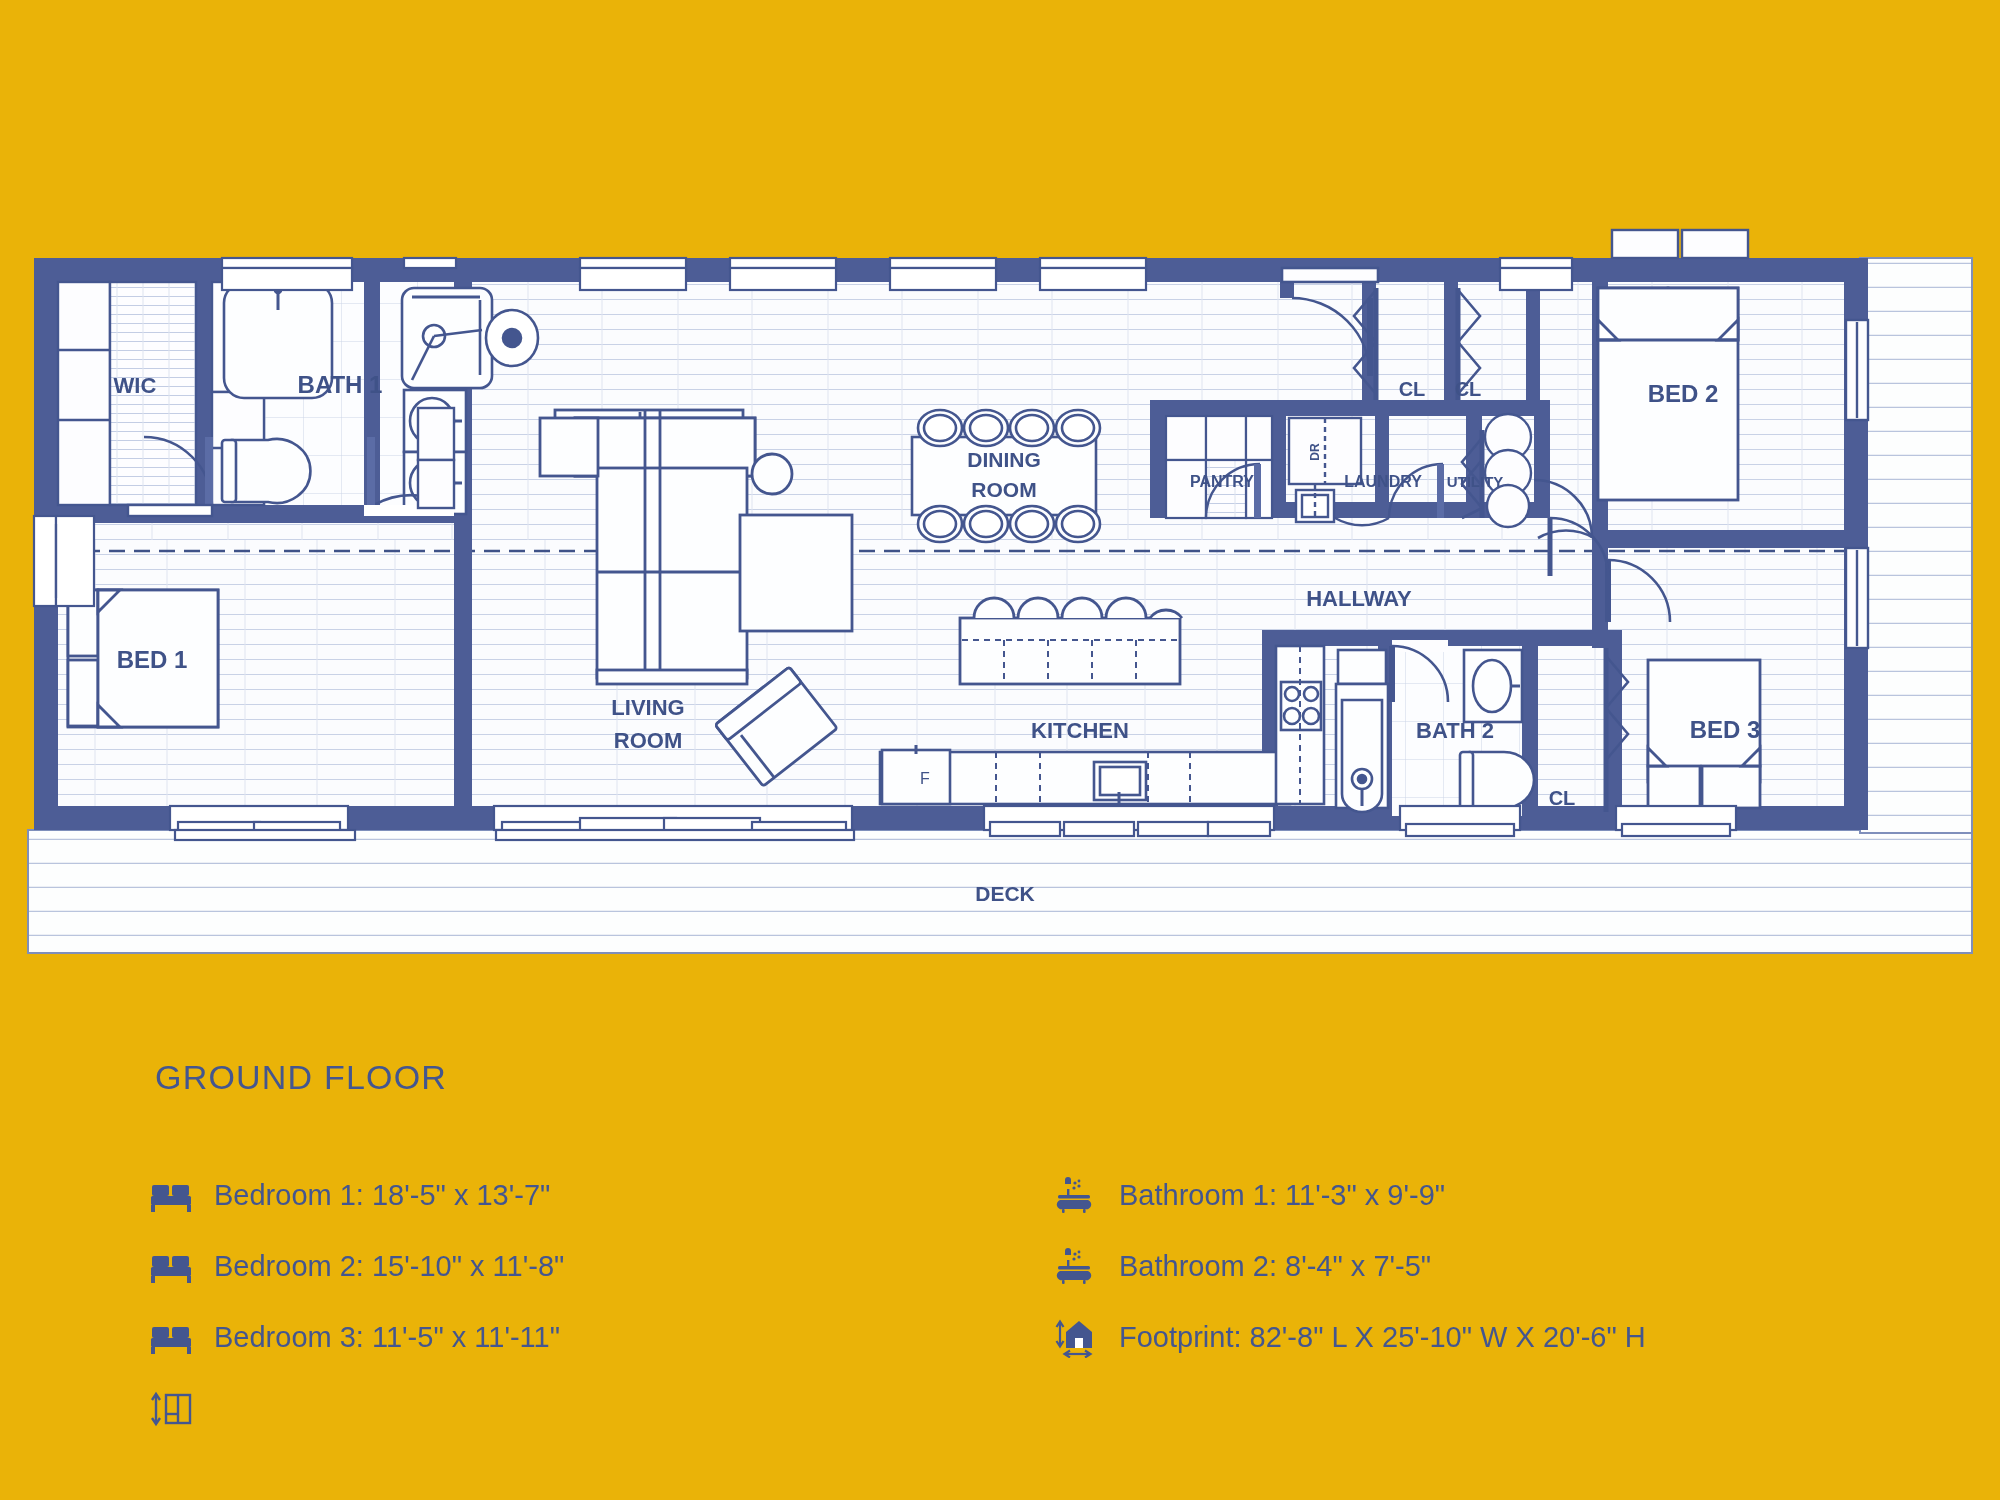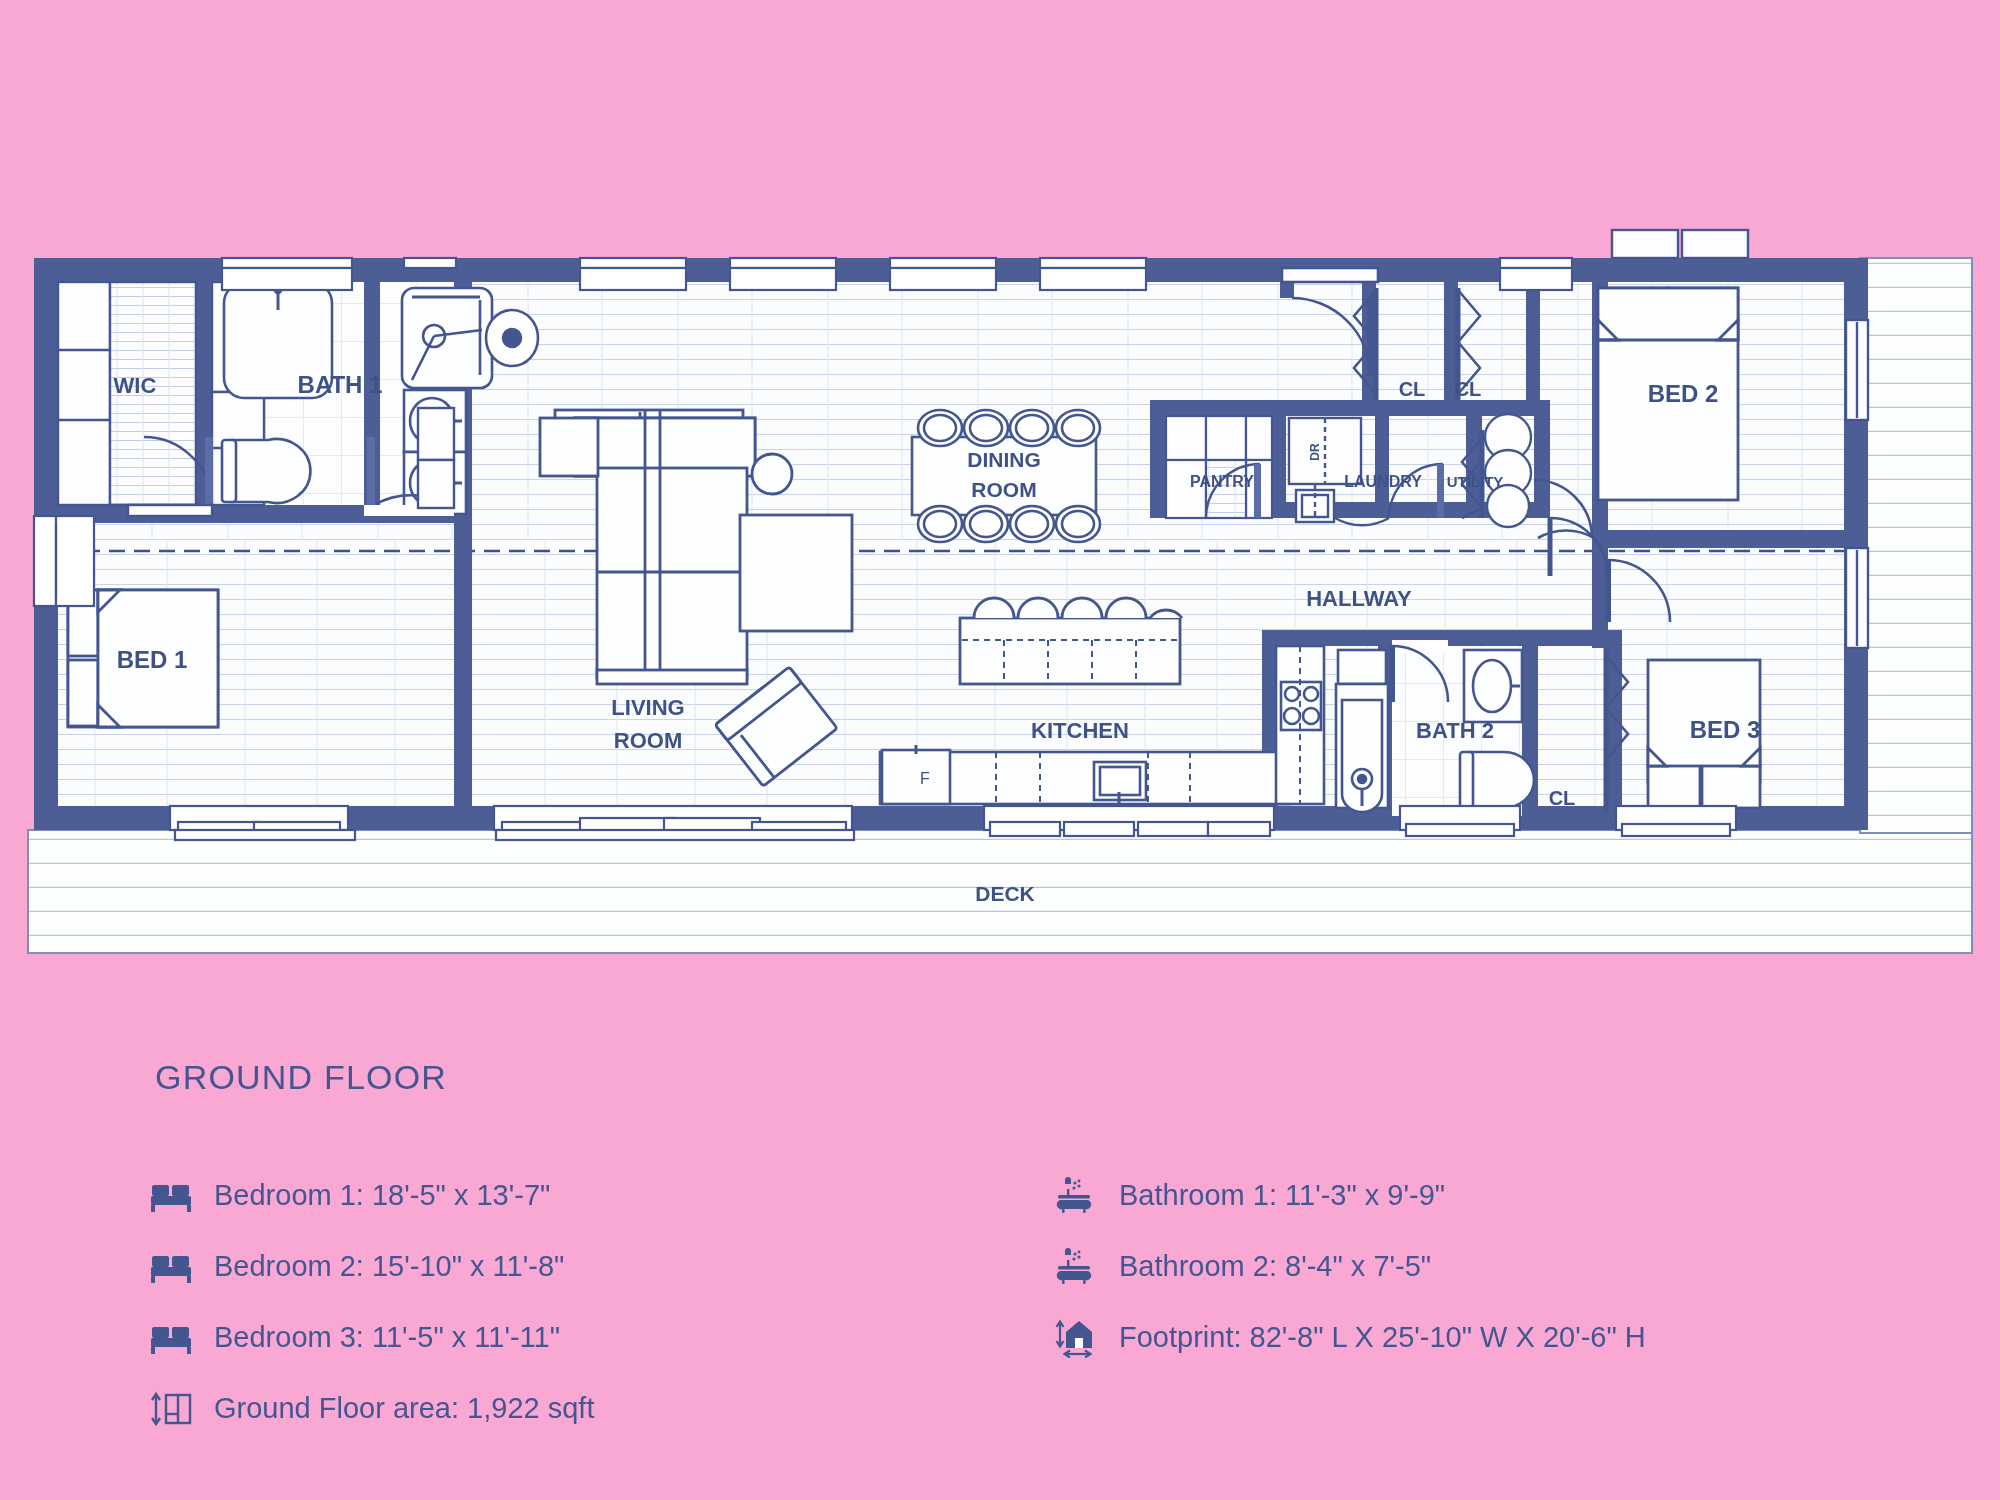--- a/index.html
+++ b/index.html
@@ -1,21 +1,21 @@
 <!DOCTYPE html>
 <html><head>
 <meta charset="utf-8">
 <style>
   html,body{margin:0;padding:0;background:#ffffff;}
   body{
     width:2000px;height:1500px;overflow:hidden;
     font-family:"Liberation Sans","DejaVu Sans",sans-serif;
     color:#3f5288;
   }
-  #page{position:relative;width:2000px;height:1500px;background:#f9a8d4;}
+  #page{position:relative;width:2000px;height:1500px;background:#eab308;}
   #planwrap{position:absolute;left:0;top:0;width:2000px;height:1000px;}
   svg.plan{display:block;}
 
   
   #legend{position:absolute;left:0;top:1030px;width:2000px;height:450px;}
   #legend-title{
     position:absolute;left:155px;top:28px;
     font-size:34px;font-weight:normal;letter-spacing:1.2px;
     color:#44568f;font-stretch:condensed;
     font-family:"Liberation Sans","DejaVu Sans",sans-serif;
@@ -540,21 +540,20 @@
             <g stroke="#44568f" stroke-width="2.4" fill="none">
               <line x1="6" y1="6" x2="6" y2="32"></line>
               <path d="M2 10 L6 4 L10 10"></path>
               <path d="M2 28 L6 34 L10 28"></path>
               <rect x="16" y="5" width="24" height="28"></rect>
               <line x1="28" y1="5" x2="28" y2="33"></line>
               <line x1="16" y1="24" x2="28" y2="24"></line>
             </g>
           </svg>
         </span>
-        <span class="legend-txt">Ground Floor area: 1,922 sqft</span>
       </div>
 
     </div>
 
     <div class="legend-col right">
 
       <div class="legend-row">
         <span class="legend-ico">
           <svg width="44" height="38" viewBox="0 0 44 38">
             <g fill="#44568f">

